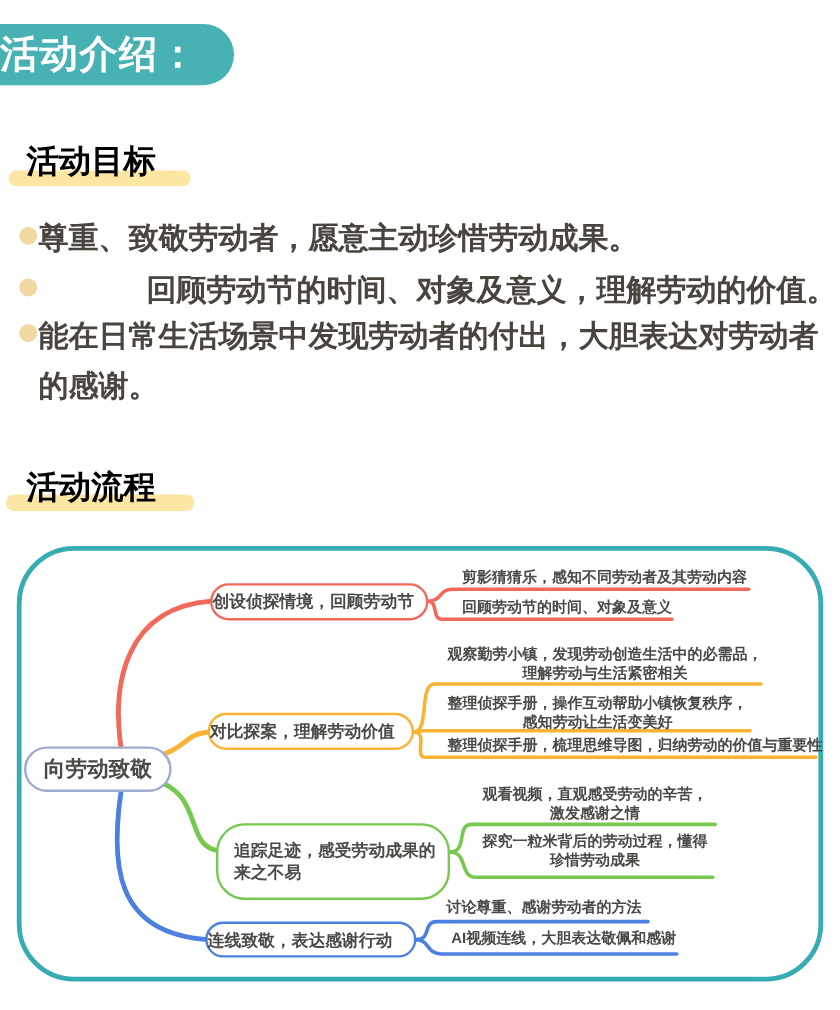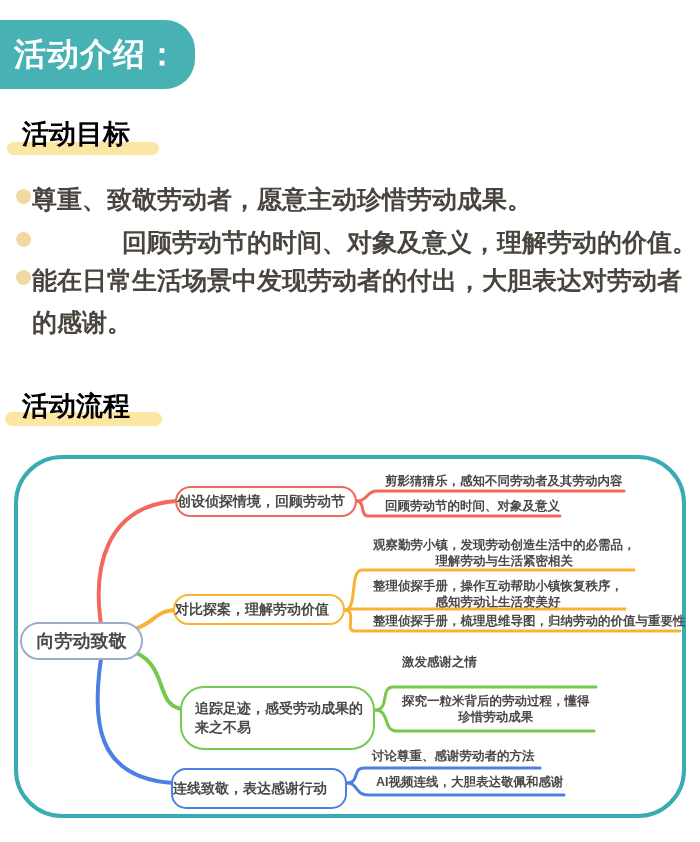--- a/index.html
+++ b/index.html
@@ -1,23 +1,23 @@
 <!DOCTYPE html>
 <html><head>
 <meta charset="utf-8">
 <style>
   * { margin:0; padding:0; box-sizing:border-box; }
   html,body { background:#ffffff; }
   body { font-family:"Liberation Sans","DejaVu Sans",sans-serif; }
   .page { position:relative; width:700px; height:842px; background:#fff; overflow:hidden; }
 
   
-  .badge { position:absolute; left:0; top:20px; width:195px; height:69px;
+  .badge { position:absolute; left:0; top:20px; width:195px; height:51px;
            background:#47b1b3; border-radius:0 30px 30px 0;
-           display:flex; align-items:center; padding-left:14px; }
+           display:flex; align-items:center; }
   .badge-title { color:#ffffff; font-size:32px; font-weight:bold; letter-spacing:1px; }
 
   
   .sec-title { position:absolute; font-size:27px; font-weight:bold; color:#000000; z-index:2; }
   .sec-bar { position:absolute; background:#fce6a4; border-radius:8px; z-index:1; }
   .t-goals { left:22px; top:116px; }
   .bar-goals { left:7px; top:142px; width:152px; height:13px; }
   .t-process { left:22px; top:388px; }
   .bar-process { left:5px; top:412px; width:157px; height:14px; }
 
@@ -42,21 +42,21 @@
   .b-red { border-color:#f2695c; }
   .b-yellow { border-color:#f9b234; }
   .b-green { border-color:#76c84e; }
   .b-blue { border-color:#4c80e0; }
   .root-node { left:20px; top:622px; width:123px; height:38px; border-radius:19px;
                border-color:#9dabcd; font-size:18px; align-items:center; }
   .n1 { left:175px; top:486px; width:182px; height:31px; border-radius:16px; }
   .n2 { left:173px; top:594px; width:172px; height:31px; border-radius:16px; }
   .n3 { left:180px; top:686px; width:195px; height:64px; border-radius:24px;
         padding-left:13px; align-items:flex-start; text-align:left; }
-  .n4 { left:171px; top:768px; width:176px; height:41px; border-radius:15px; }
+  .n4 { left:171px; top:768px; width:176px; height:30px; border-radius:15px; }
 
   .leaf { position:absolute; z-index:2; font-size:12.5px; line-height:15.5px;
           font-weight:600; color:#4b4946; white-space:nowrap;text-align:center; }
   .leaf .line { display:block; }
   .l11 { left:385px; top:474px; }
   .l12 { left:385px; top:499px; }
   .l21 { left:373px; top:538px; }
   .l22 { left:373px; top:579px; }
   .l23 { left:373px; top:614px; }
   .l31 { left:402px; top:655px; }
@@ -146,20 +146,21 @@
   </div>
   <div class="leaf l22">
     <span class="line">整理侦探手册，操作互动帮助小镇恢复秩序，</span>
     <span class="line">感知劳动让生活变美好</span>
   </div>
   <div class="leaf l23">
     <span class="line">整理侦探手册，梳理思维导图，归纳劳动的价值与重要性</span>
   </div>
 
   <div class="leaf l31">
+    <span class="line">观看视频，直观感受劳动的辛苦，</span>
     <span class="line">激发感谢之情</span>
   </div>
   <div class="leaf l32">
     <span class="line">探究一粒米背后的劳动过程，懂得</span>
     <span class="line">珍惜劳动成果</span>
   </div>
 
   <div class="leaf l41">
     <span class="line">讨论尊重、感谢劳动者的方法</span>
   </div>

